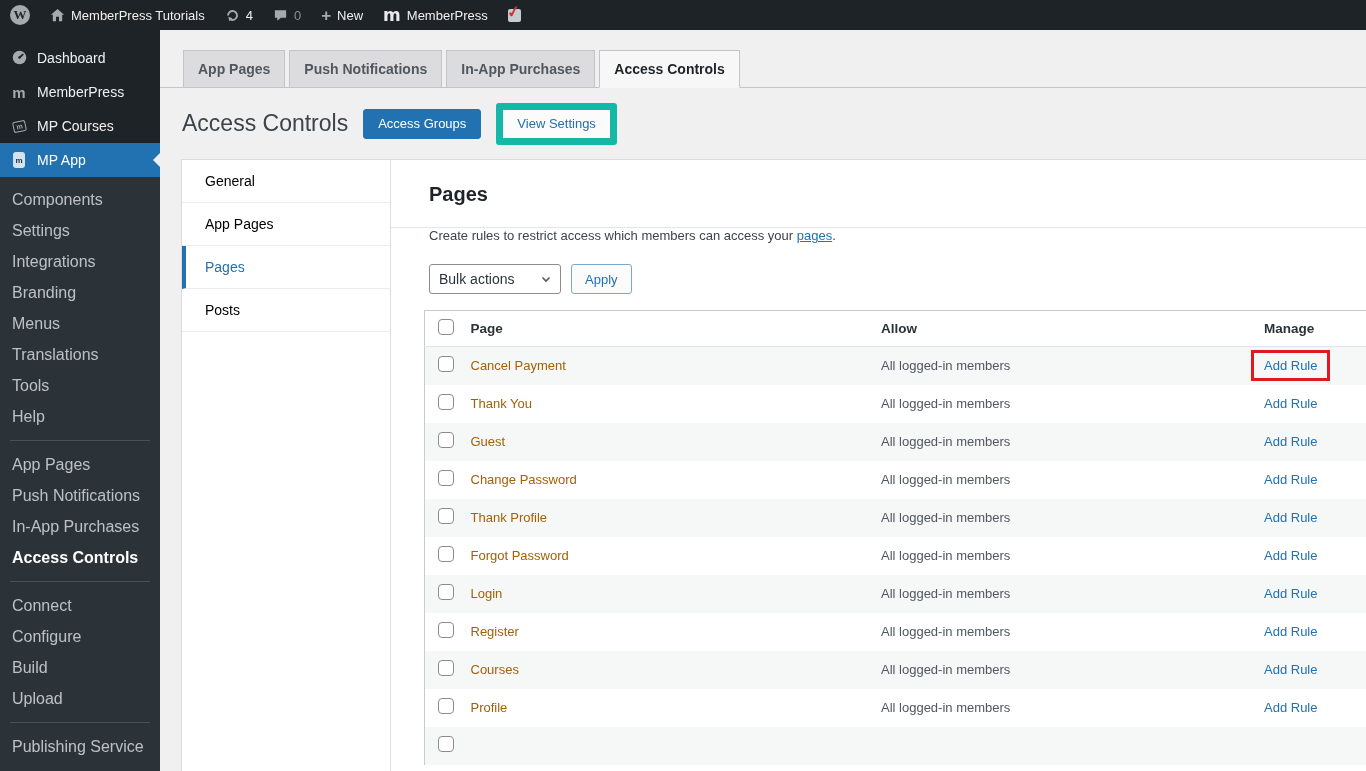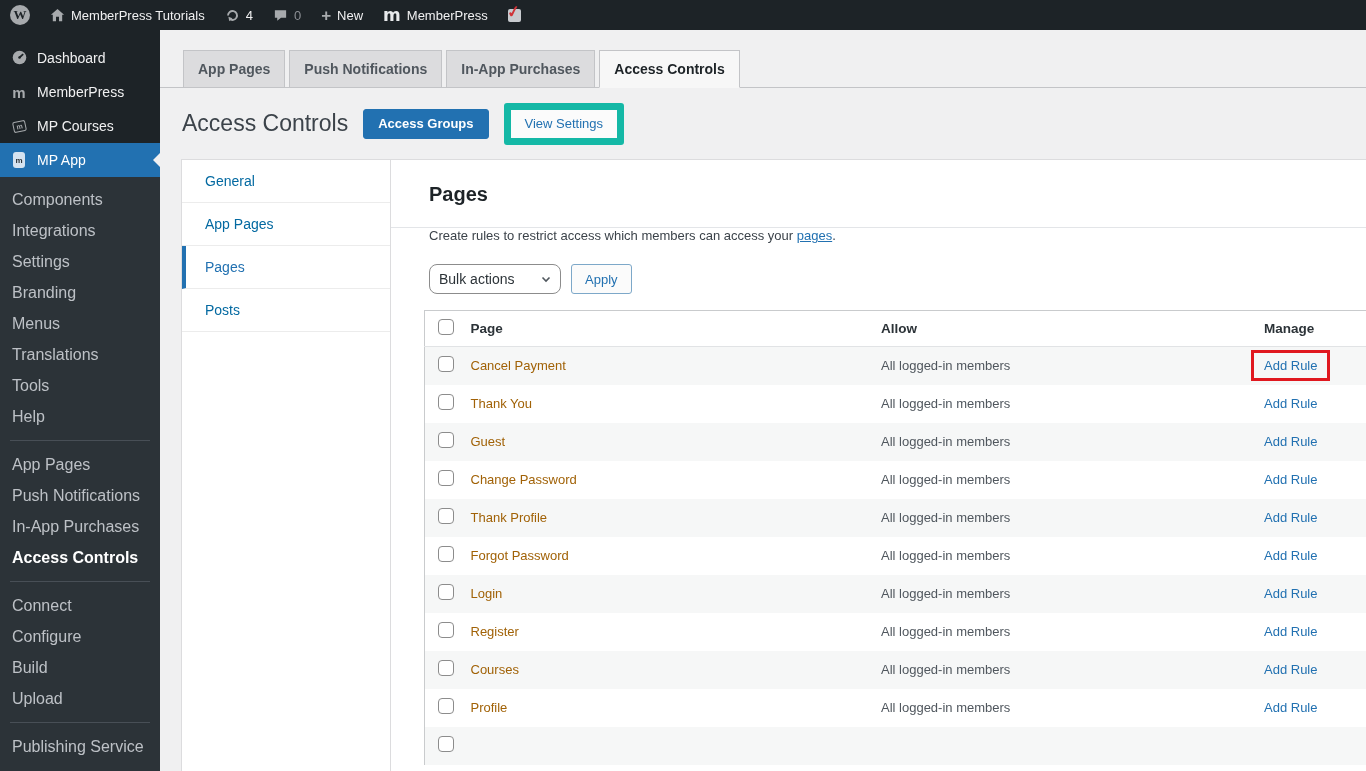--- a/index.html
+++ b/index.html
@@ -55,35 +55,35 @@
   .tabs { display:flex; gap:4px; padding:20px 0 0 23px; border-bottom:1px solid #c3c4c7; }
   .tab {
     background:#dcdcde; border:1px solid #c3c4c7; margin-bottom:-1px;
     padding:10px 14px; font-size:14px; font-weight:bold; color:#50575e; cursor:pointer;
   }
   .tab.active { background:#f7f7f7; border-bottom-color:#f7f7f7; color:#1d2327; }
   .page-header { display:flex; align-items:center; gap:15px; padding:15px 0 14px 22px; }
   .page-title { font-size:23px; font-weight:normal; color:#3c434a; margin:0; line-height:1.2; }
   .btn { font-size:13px; border-radius:3px; padding:5px 14px; cursor:pointer; line-height:1.4;
     font-family:"Liberation Sans", sans-serif; }
-  .btn-primary { background:#2271b1; border:1px solid #2271b1; color:#fff; font-weight:bold; }
+  .btn-primary { background:#2271b1; border:1px solid #2271b1; color:#fff; font-weight:normal; }
   .btn-secondary { background:#fbfbfb; border:7px solid #14b8a6; color:#2271b1; }
   
   .card { margin-left:21px; flex:1; min-height:0; background:#fff; border:1px solid #dcdcde; border-bottom:none; border-right:none; display:flex; }
   .subnav { width:209px; flex-shrink:0; border-right:1px solid #dcdcde; }
-  .subnav-item { padding:13px 16px 13px 23px; border-bottom:1px solid #ececec; font-size:14px; color:#0369a1; cursor:pointer; }
+  .subnav-item { padding:13px 16px 13px 23px; border-bottom:1px solid #ececec; font-size:14px; color:#000000; cursor:pointer; }
   .subnav-item.active { color:#2271b1; border-left:4px solid #2271b1; padding-left:19px; }
   .main { flex:1; min-width:0; padding:20px 0 0 38px; }
   .main-title { font-size:20px; font-weight:bold; color:#1d2327; margin:0; line-height:1.4; }
   .title-divider { border:none; border-top:1px solid #e3e5e8; margin:19px 0 0 -38px; }
   .description { font-size:13px; color:#3c434a; }
   .description a { color:#2271b1; }
   .bulk-row { margin-top:21px; display:flex; align-items:center; gap:10px; }
   .select {
-    width:132px; height:30px; border:1px solid #8c8c8c; border-radius:8px; background:#fff;
+    width:132px; height:30px; border:1px solid #8c8c8c; border-radius:3px; background:#fff;
     display:flex; align-items:center; justify-content:space-between; padding:0 8px 0 9px;
     font-size:14px; color:#2c3338; cursor:pointer;
   }
   .select .ico { color:#50575e; display:flex; }
   .apply-btn { background:#fbfbfb; border:1px solid #7da8c9; color:#2271b1; height:30px; padding:0 13px; border-radius:3px; font-size:13px; cursor:pointer; }
   
   table.pages-table { width:calc(100% + 5px); margin:16px 0 0 -5px; border-collapse:collapse; font-size:13px;
     border-top:1px solid #c9cbcd; border-left:1px solid #c9cbcd; }
   .pages-table th { text-align:left; font-weight:600; color:#2c3338; padding:9px 10px; font-size:13.5px; }
   .pages-table thead tr { border-bottom:1px solid #e1e3e5; }
@@ -175,22 +175,22 @@
       <div class="menu-item active">
         <span class="ico">
             <span class="app-rect">m</span>
           </span>
         <span>MP App</span>
       </div>
     </div>
 
     <div class="submenu">
       <div class="submenu-item">Components</div>
+      <div class="submenu-item">Settings</div>
       <div class="submenu-item">Integrations</div>
-      <div class="submenu-item">Settings</div>
       <div class="submenu-item">Branding</div>
       <div class="submenu-item">Menus</div>
       <div class="submenu-item">Translations</div>
       <div class="submenu-item">Tools</div>
       <div class="submenu-item">Help</div>
       <div class="submenu-divider"></div>
       <div class="submenu-item">App Pages</div>
       <div class="submenu-item">Push Notifications</div>
       <div class="submenu-item">In-App Purchases</div>
       <div class="submenu-item active">Access Controls</div>

